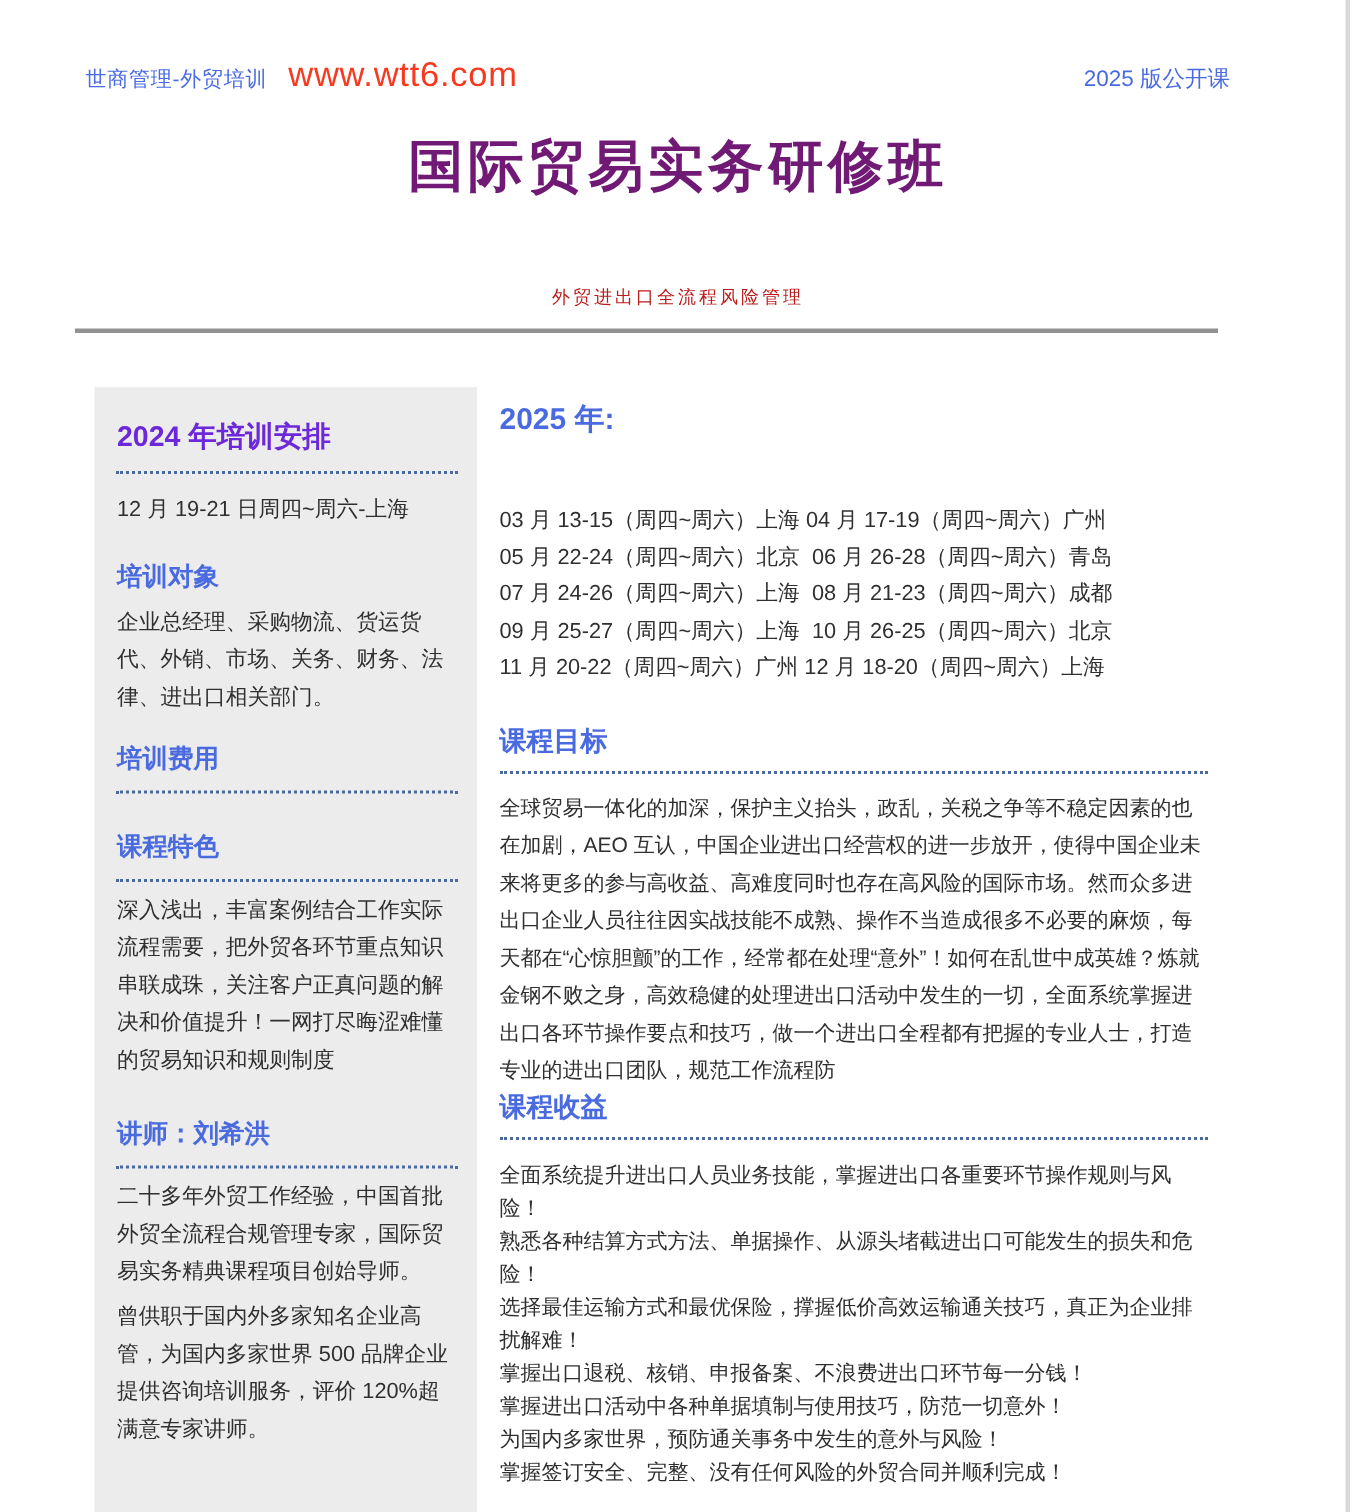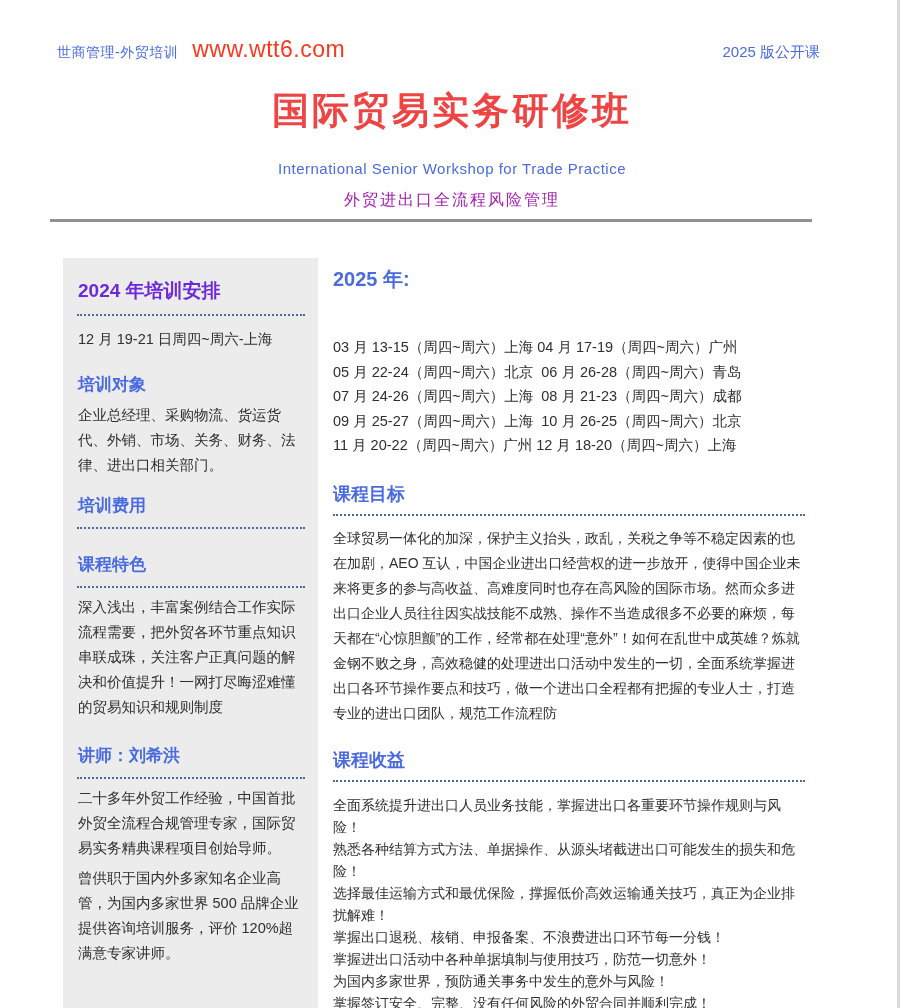--- a/index.html
+++ b/index.html
@@ -21,30 +21,30 @@
     position:absolute; top:36px; left:57px; right:84px;
     display:flex; justify-content:space-between; align-items:baseline;
   }
   .brand-group { display:flex; align-items:baseline; }
   .brand { color:#4a6be0; font-size:14px; font-weight:500; letter-spacing:.5px; }
   .site-top { color:#f6391f; font-size:23px; margin-left:14px; letter-spacing:.5px; }
   .edition { color:#4a6be0; font-size:15px; }
   
   .title {
     position:absolute; top:86px; left:0; width:100%;
-    text-align:center; color:#ef4444; font-size:37px; font-weight:bold;
+    text-align:center; color:#701a75; font-size:37px; font-weight:bold;
     letter-spacing:3px;
   }
   .subtitle-en {
     position:absolute; top:160px; left:0; width:100%;
     text-align:center; color:#4a6be0; font-size:15px; letter-spacing:.5px;
   }
   .subtitle-cn {
     position:absolute; top:190px; left:0; width:100%;
-    text-align:center; color:#a21caf; font-size:16px; letter-spacing:2px;
+    text-align:center; color:#b91c1c; font-size:12px; letter-spacing:2px;
   }
   .rule {
     position:absolute; top:219px; left:50px; width:762px; height:3px;
     background:#919191;
   }
   
   .content { position:absolute; top:258px; left:63px; display:flex; }
   .sidebar {
     width:255px; height:750px; background:#ececec;
     padding:16px 13px 0 14px; overflow:hidden; flex:none;
@@ -61,42 +61,41 @@
   .sb-h2.tight { margin-top:16px; }
   .sb-p { font-size:14.5px; line-height:25px; margin:7px 0 0 1px; }
   .sb-p.follow { margin-top:5px; }
 
   
   .main-h-year { color:#4a6be0; font-size:20px; font-weight:bold; margin-top:8px; }
   .schedule { margin-top:42px; }
   .schedule-line { font-size:14.5px; line-height:24.5px; white-space:pre; }
   .sec-h { color:#4a6be0; font-size:18px; font-weight:bold; }
   .sec-h.objectives { margin-top:24px; }
-  .sec-h.benefits { margin-top:22px; }
+  .sec-h.benefits { }
   .main .dotted { margin-top:8px; }
   .obj-p { font-size:14px; line-height:25px; margin-top:10px; }
   .benefit-list { margin-top:12px; }
   .benefit-line { font-size:14px; line-height:22px; }
 </style>
 </head>
 <body>
 
 <div class="page">
   <div class="right-edge"></div>
 
   <div class="top-bar">
     <div class="brand-group">
       <span class="brand">世商管理-外贸培训</span>
       <span class="site-top">www.wtt6.com</span>
     </div>
     <span class="edition">2025 版公开课</span>
   </div>
 
   <div class="title">国际贸易实务研修班</div>
-  <div class="subtitle-en">International Senior Workshop for Trade Practice</div>
   <div class="subtitle-cn">外贸进出口全流程风险管理</div>
   <div class="rule"></div>
 
   <div class="content">
 
     <div class="sidebar">
       <div class="sb-h1">2024 年培训安排</div>
       <div class="dotted"></div>
       <div class="sb-line">12 月 19-21 日周四~周六-上海</div>
 

